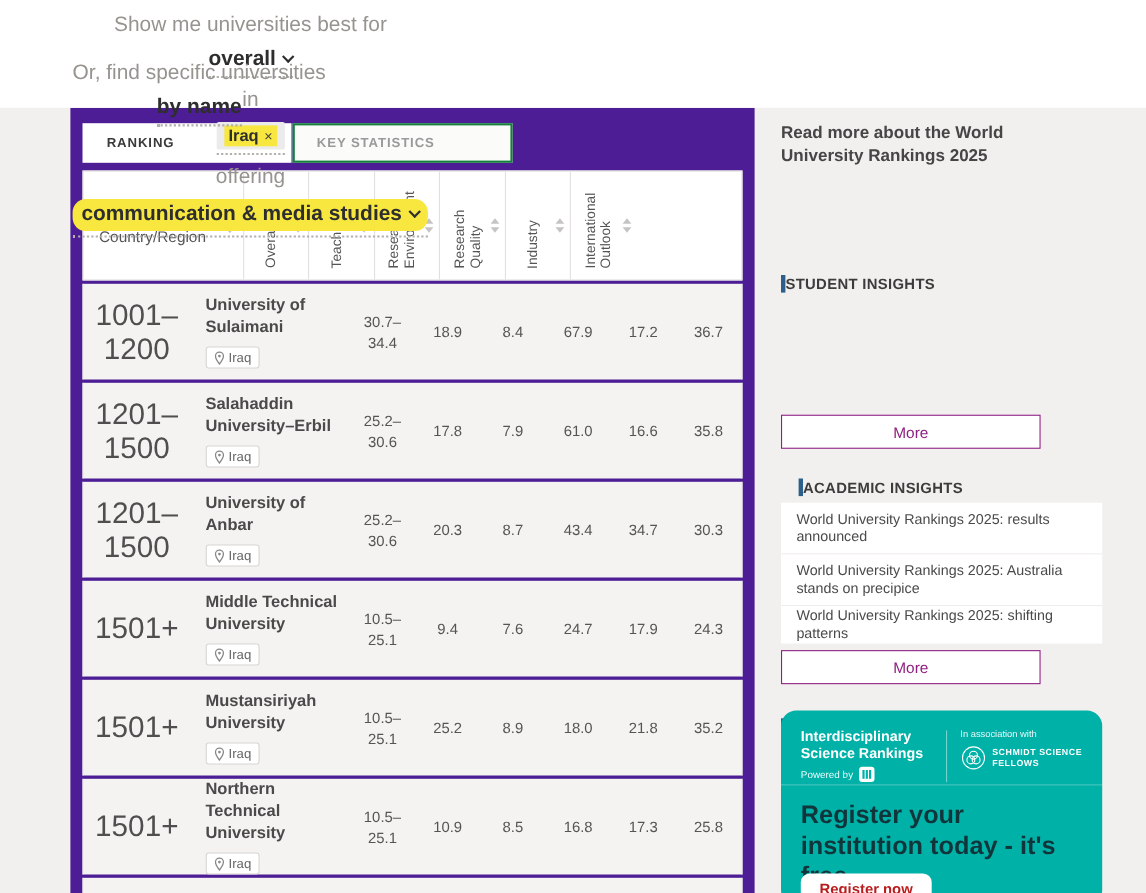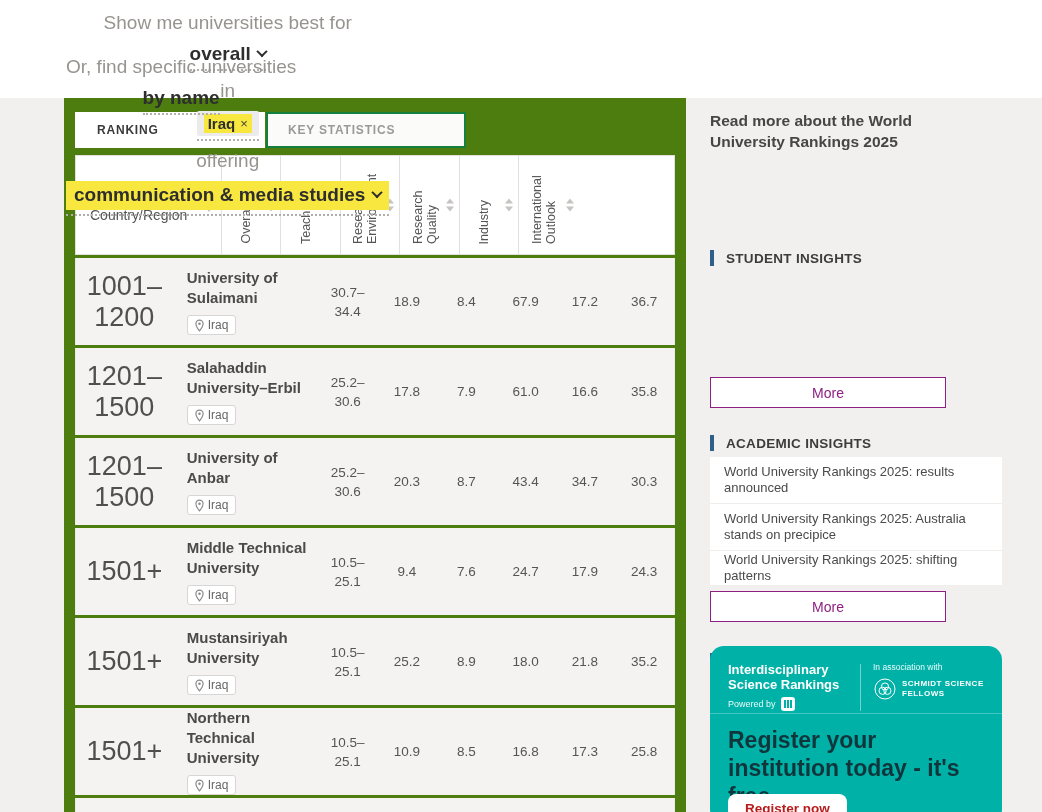--- a/index.html
+++ b/index.html
@@ -15,25 +15,25 @@
   .q-line { position:absolute; left:66px; white-space:nowrap; font-size:19px; color:#979490; display:flex; align-items:center; gap:9px;flex-direction:column; }
   .q-line1 { top:12px; }
   .q-line2 { top:56px; }
   .q-strong { color:#2e2e2e; font-weight:600; }
   .dd { display:inline-flex; align-items:center; gap:7px; padding-bottom:4px; border-bottom:2px dotted #b3b0ac; cursor:pointer; }
   .chev { width:8px; height:8px; border-right:2.5px solid #2e2e2e; border-bottom:2.5px solid #2e2e2e; transform:rotate(45deg) translate(-1px,-1px); display:inline-block; margin-bottom:2px; }
   .chip-wrap { display:inline-block; padding-bottom:3px; border-bottom:2px dotted #b3b0ac; cursor:pointer; }
   .chip { background:#ebebeb; padding:3px 7px; display:inline-flex; align-items:center; border-radius:2px; }
   .chip-hl { background:#f7e73f; padding:1px 4px; font-size:15px; font-weight:600; color:#2e2e2e; display:inline-flex; align-items:center; gap:5px; }
   .chip-x { font-size:13px; font-weight:400; color:#444; cursor:pointer; }
-  .hl-subject { background:#f7e73f; padding:3px 8px 4px 8px; border-radius:0; display:inline-flex; align-items:center; gap:8px; }
+  .hl-subject { background:#f7e73f; padding:3px 8px 4px 8px; border-radius:12px; display:inline-flex; align-items:center; gap:8px; }
   .byname { color:#2e2e2e; font-weight:600; padding-bottom:4px; border-bottom:2px dotted #b3b0ac; cursor:pointer; }
   
   .content { position:absolute; top:98px; left:0; width:1042px; height:714px; background:#f1f0ee; }
-  .card { position:absolute; left:64px; top:0; width:622px; height:714px; background:#4d7c0f; }
+  .card { position:absolute; left:64px; top:0; width:622px; height:714px; background:#4c1d95; }
   
   .tab { position:absolute; top:14px; height:36px; display:flex; align-items:center; font-size:12px; font-weight:700; letter-spacing:.8px; cursor:pointer; }
   .tab-ranking { left:11px; width:190px; padding-left:22px; color:#3a3a3a; background:#fff; }
   .tab-keystats { left:202px; width:200px; padding-left:20px; color:#9a9a9a; background:#fbfbfa; border:2px solid #15803d; }
   
   .thead { position:absolute; left:11px; top:57px; width:600px; height:100px; display:flex; border:1px solid #e2e0de; background:#fff; }
   .th { border-right:1px solid #e2e0de; position:relative; display:flex; }
   .th:last-child { border-right:none; }
   .th-rank { width:97px; align-items:center; justify-content:space-between; padding:0 8px 0 12px; font-size:14px; color:#555; }
   .th-name { width:146px; align-items:center; justify-content:space-between; padding:0 8px 0 14px; font-size:14px; color:#555; line-height:21px; }
@@ -51,21 +51,21 @@
   .td-rank { width:97px; font-size:27px; line-height:31px; color:#4f4f4f; padding:0 10px; }
   .td-name { width:146px; flex-direction:column; align-items:flex-start; text-align:left; justify-content:center; padding:0 10px 0 14px; }
   .uni-name { font-size:15px; font-weight:600; color:#4a4a4a; line-height:20px; }
   .country-chip { display:inline-flex; align-items:center; gap:4px; margin-top:7px; background:#fff; border:1px solid #d8d6d4; border-radius:3px; padding:2px 7px; font-size:12px; color:#666; cursor:pointer; }
   .td-overall { width:59px; line-height:19px; padding:0 7px; }
   .td-m { width:59px; }
   .td-m.w60 { width:60px; }
   
   .sidebar { position:absolute; left:710px; top:0; width:292px; height:714px; }
   .sb-heading { position:absolute; top:12px; left:0; width:280px; font-size:15.5px; font-weight:700; color:#464646; line-height:21px; }
-  .sb-sec-header { position:absolute; left:0; display:flex; align-items:center; gap:12px; font-size:13.5px; font-weight:700; color:#3c3c3c; letter-spacing:.3px; }
+  .sb-sec-header { position:absolute; left:0; display:flex; align-items:center; gap:0; font-size:13.5px; font-weight:700; color:#3c3c3c; letter-spacing:.3px; }
   .sb-bar { width:4px; height:16px; background:#2d5f8a; }
   .sb-list { position:absolute; left:0; width:292px; background:#fff; }
   .sb-item { display:flex; align-items:center; padding:0 14px; font-size:13px; color:#4a4a4a; line-height:16px; border-bottom:1px solid #f0eeec; cursor:pointer; }
   .sb-item:last-child { border-bottom:none; }
   .h33 { height:33px; } .h47 { height:47px; } .h34 { height:34px; }
   .more-btn { position:absolute; left:0; width:236px; height:31px; background:#fff; border:1px solid #8e2082; color:#8e2082; font-size:14px; display:flex; align-items:center; justify-content:center; cursor:pointer; }
   
   .banner { position:absolute; left:0; top:548px; width:292px; height:177px; background:#00b1a8; border-radius:14px; color:#fff; overflow:hidden; }
   .bn-head { position:absolute; top:16px; left:18px; right:14px; display:flex; padding-bottom:12px; }
   .bn-left { width:128px; }
@@ -304,21 +304,21 @@
 
   <div class="sidebar">
     <div class="sb-heading">Read more about the World University Rankings 2025</div>
 
     <div class="sb-sec-header" style="top:152px;">
       <span class="sb-bar"></span>
       <span>STUDENT INSIGHTS</span>
     </div>
     <div class="more-btn" style="top:279px;">More</div>
 
-    <div class="sb-sec-header" style="top:337px;">
+    <div class="sb-sec-header" style="top:337px;margin-left:16px;">
       <span class="sb-bar"></span>
       <span>ACADEMIC INSIGHTS</span>
     </div>
     <div class="sb-list" style="top:359px;">
       <div class="sb-item h47">World University Rankings 2025: results announced</div>
       <div class="sb-item h47">World University Rankings 2025: Australia stands on precipice</div>
       <div class="sb-item h34">World University Rankings 2025: shifting patterns</div>
     </div>
     <div class="more-btn" style="top:493px;">More</div>
 

